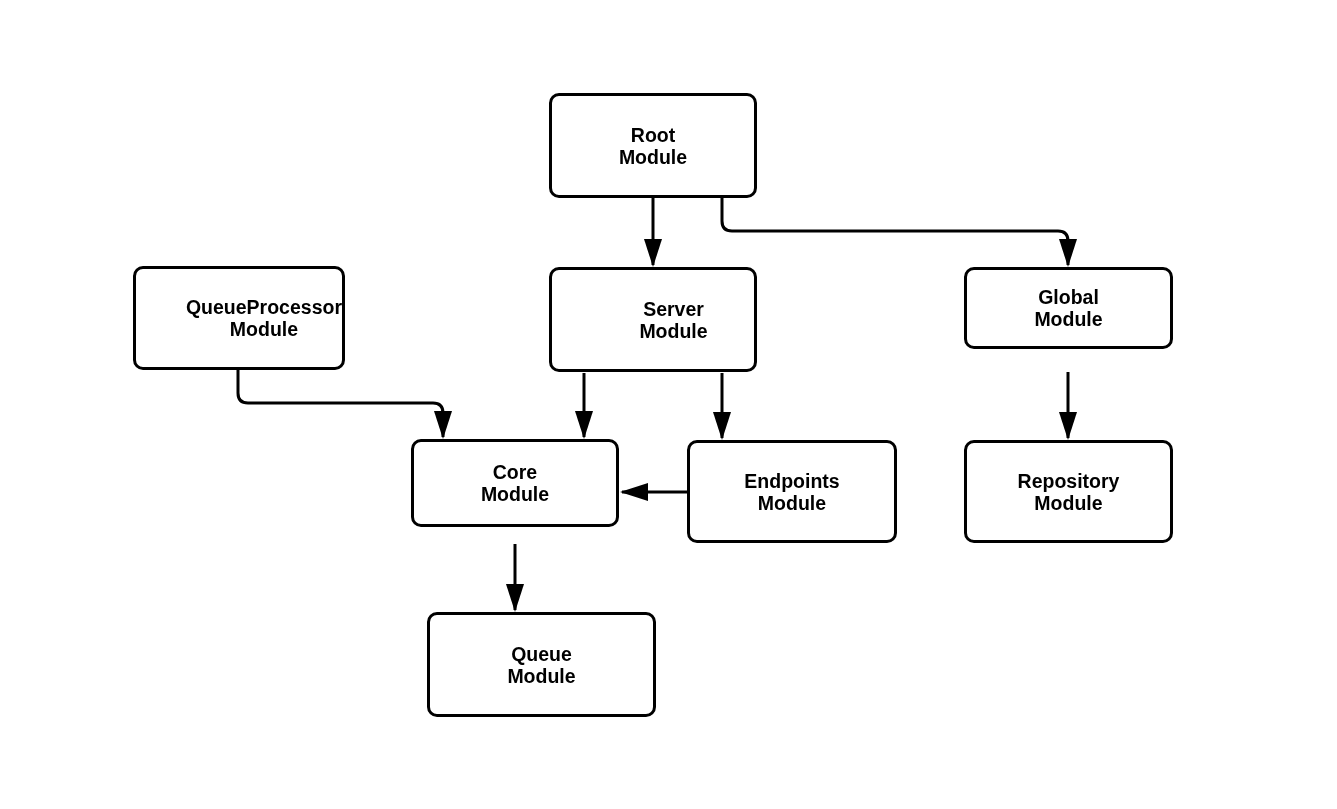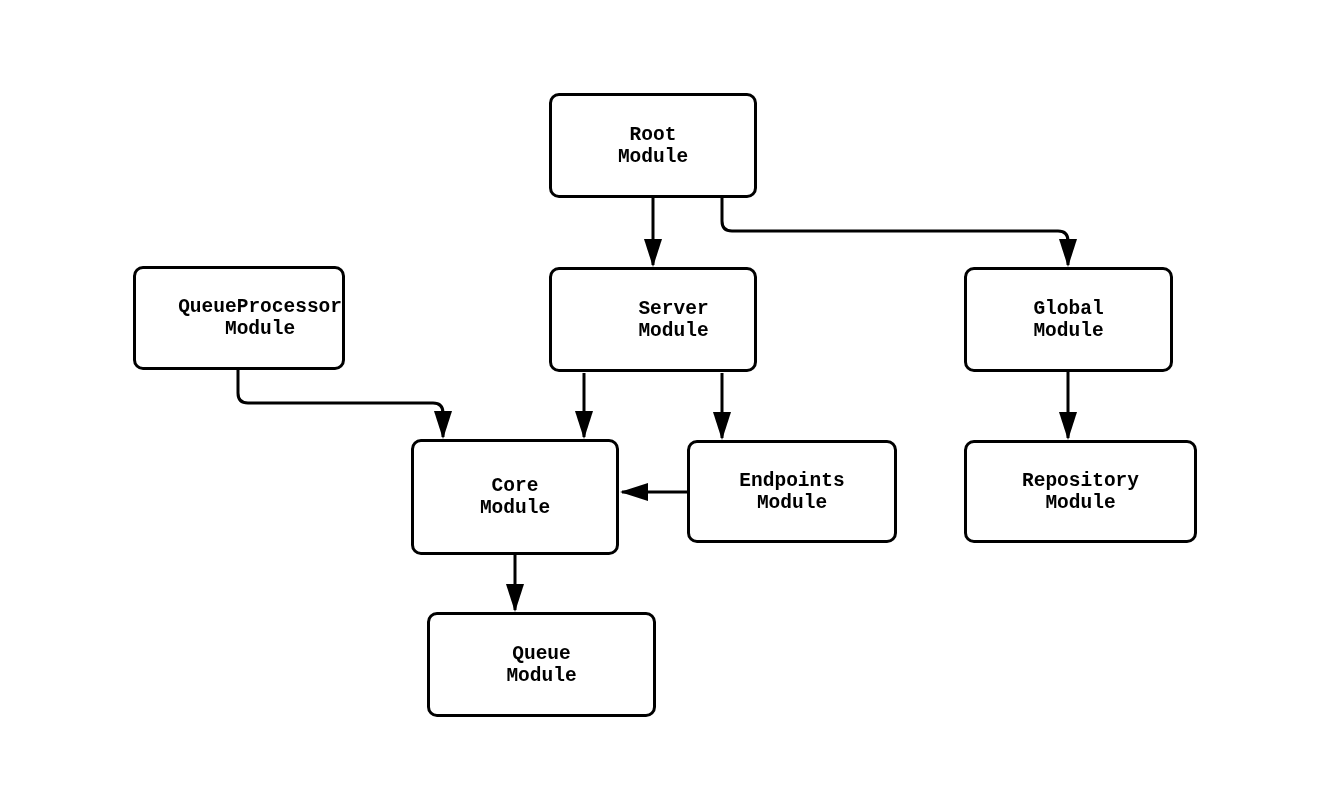--- a/index.html
+++ b/index.html
@@ -6,21 +6,21 @@
     margin: 0;
     padding: 0;
     background: #ffffff;
   }
   .canvas {
     position: relative;
     width: 1337px;
     height: 809px;
     background: #ffffff;
     overflow: hidden;
-    font-family: Liberation Mono, monospace;
+    font-family: Liberation Sans, sans-serif;
   }
   .edges-layer {
     position: absolute;
     left: 0;
     top: 0;
     width: 1337px;
     height: 809px;
   }
   .edges-layer path.edge {
     fill: none;
@@ -43,24 +43,24 @@
     line-height: 22px;
     color: #000000;
     text-align: center;
     white-space: pre-line;
     letter-spacing: 0;
   }
   
   .node-root          { left: 549px; top:  93px; width: 208px; height: 105px; }
   .node-queueprocessor{ left: 133px; top: 266px; width: 212px; height: 104px; justify-content: flex-end; }
   .node-server        { left: 549px; top: 267px; width: 208px; height: 105px; padding-left: 41px; }
-  .node-global        { left: 964px; top: 267px; width: 209px; height: 105px; }
-  .node-core          { left: 411px; top: 439px; width: 208px; height: 116px; }
+  .node-global        { left: 964px; top: 267px; width: 209px; height: 82px; }
+  .node-core          { left: 411px; top: 439px; width: 208px; height: 88px; }
   .node-endpoints     { left: 687px; top: 440px; width: 210px; height: 103px; align-items: center; }
-  .node-repository    { left: 964px; top: 440px; width: 233px; height: 103px; }
+  .node-repository    { left: 964px; top: 440px; width: 209px; height: 103px; }
   .node-queue         { left: 427px; top: 612px; width: 229px; height: 105px; }
 </style>
 </head>
 <body>
 
 <div class="canvas">
 
   <svg class="edges-layer" viewBox="0 0 1337 809" xmlns="http://www.w3.org/2000/svg">
     <defs>
       <marker id="arrowhead" markerUnits="userSpaceOnUse" markerWidth="30" markerHeight="20" refX="26" refY="9" orient="auto">

